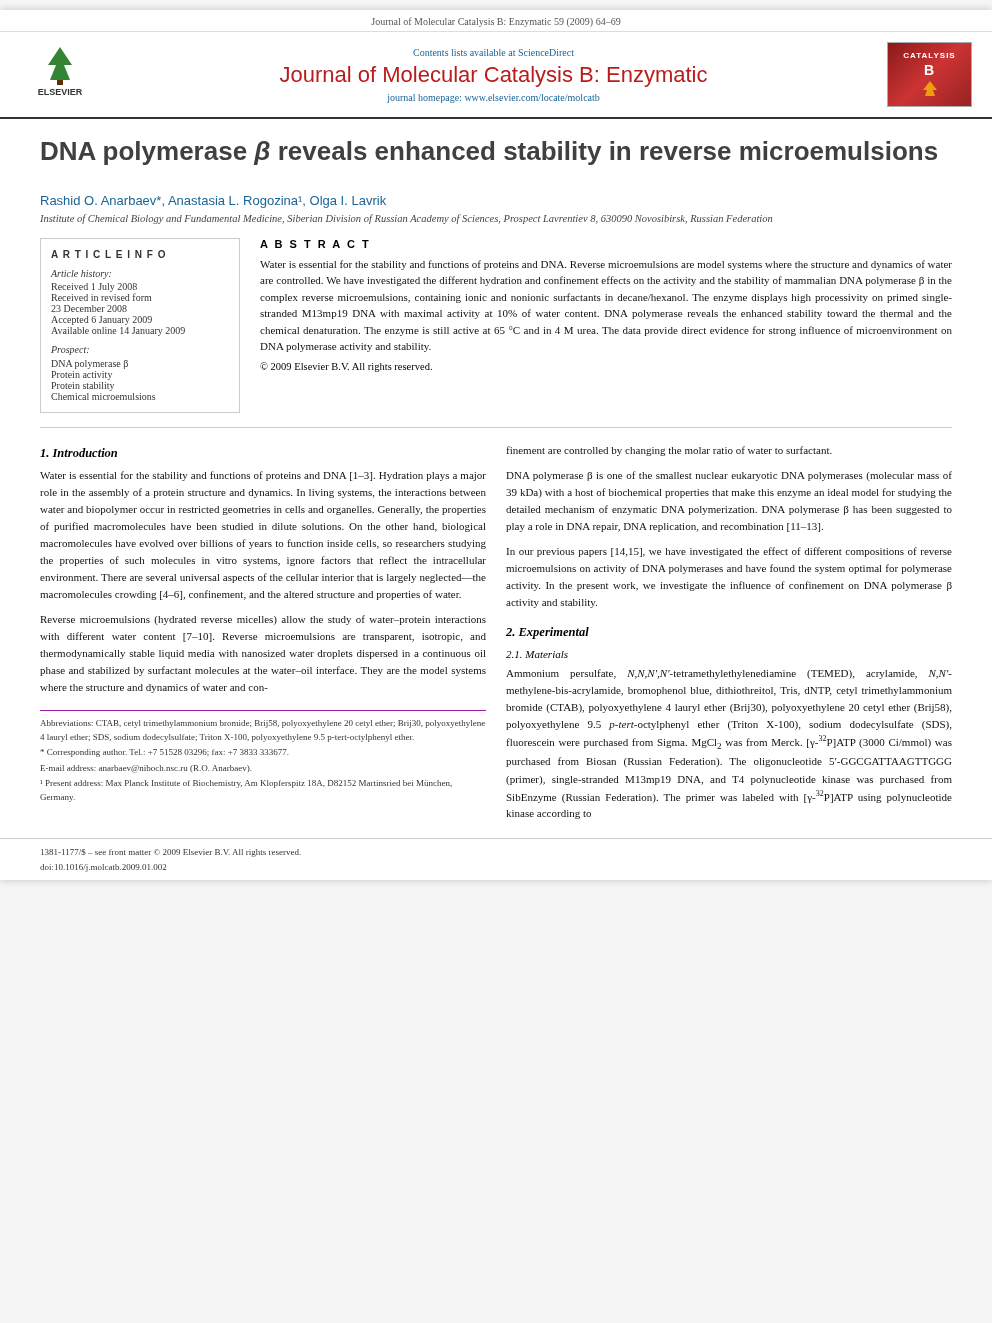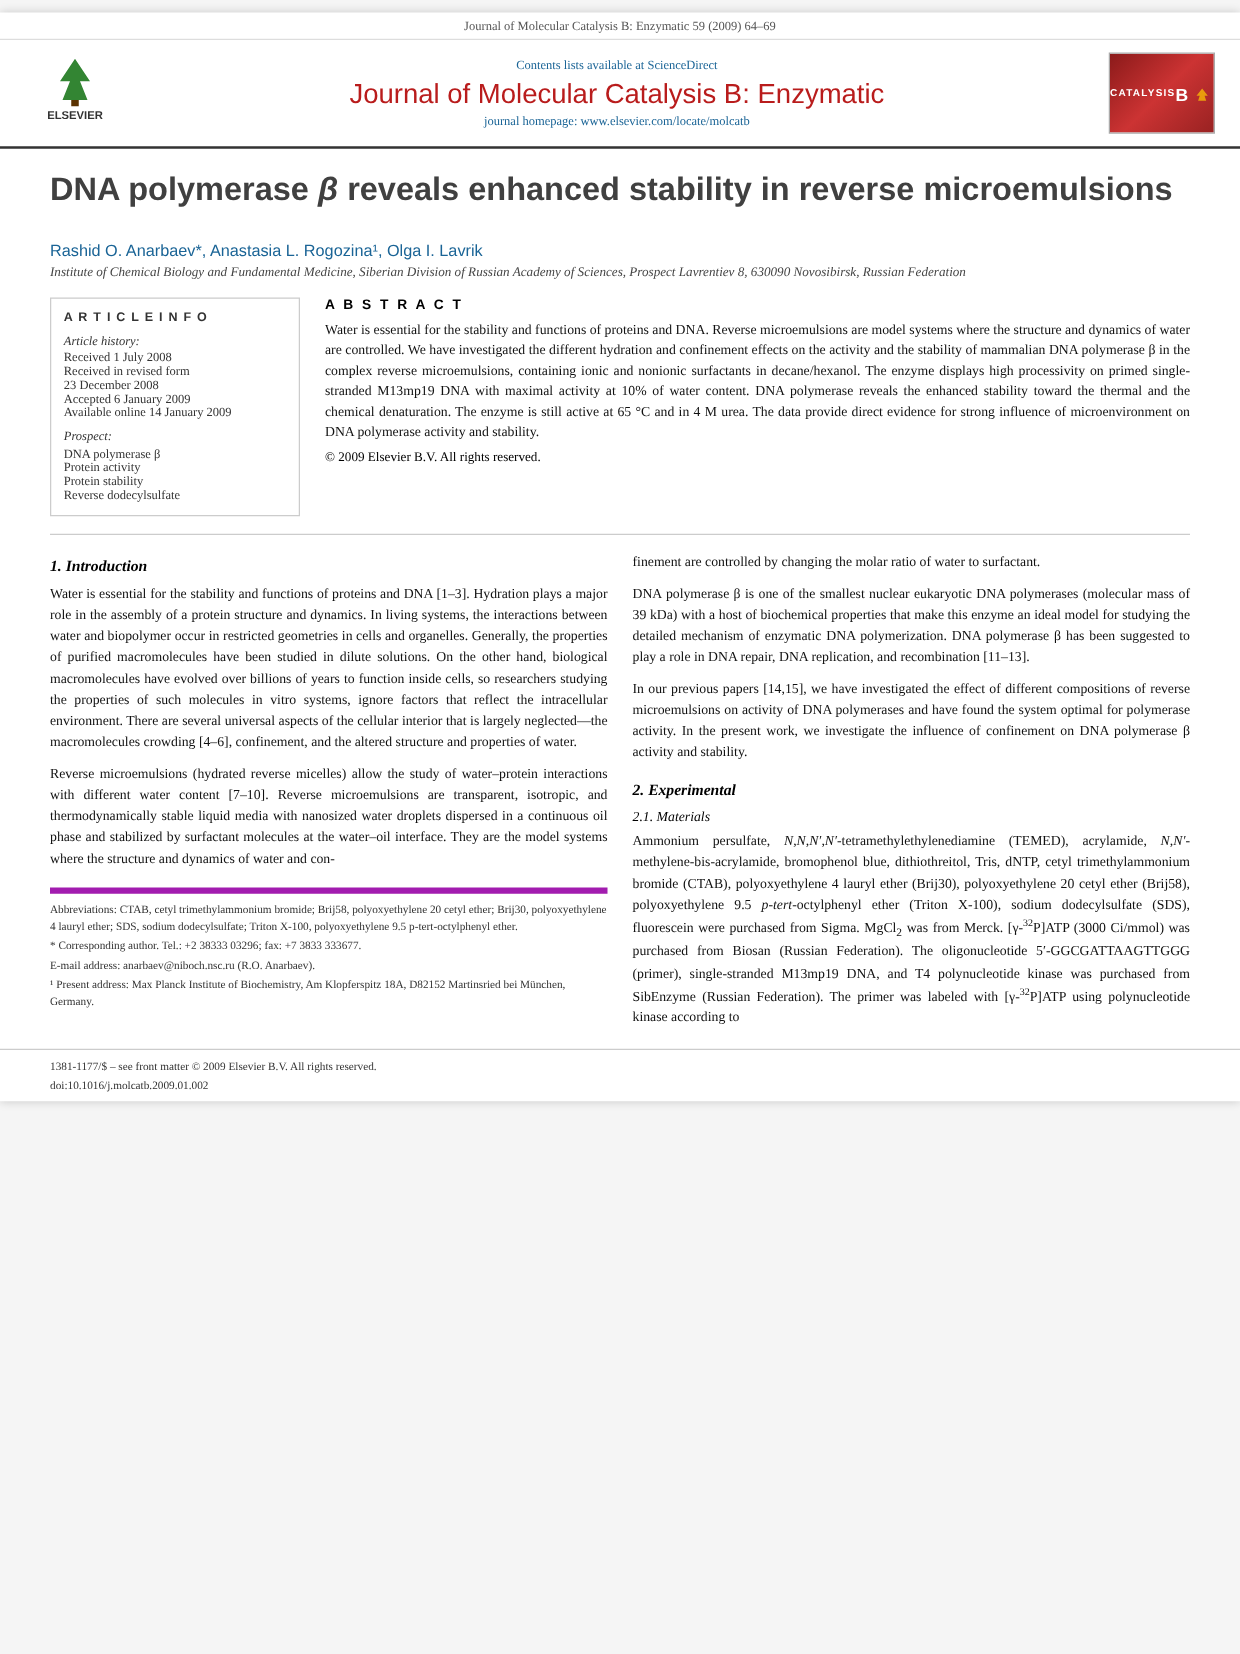--- a/index.html
+++ b/index.html
@@ -64,20 +64,21 @@
       width: 85px;
       flex-shrink: 0;
     }
     .catalysis-logo-box {
       width: 85px;
       height: 65px;
       background: linear-gradient(135deg, #8B1A1A 0%, #cc3333 50%, #992222 100%);
       display: flex;
       align-items: center;
       justify-content: center;
+      flex-direction: column;
       border: 1px solid #aaa;
     }
     .catalysis-logo-box span {
       color: #fff;
       font-size: 8px;
       font-weight: bold;
       text-align: center;
       letter-spacing: 1px;
       font-family: Arial, sans-serif;
     }
@@ -224,21 +225,21 @@
       font-size: 11px;
       line-height: 1.55;
       text-align: justify;
       color: #111;
     }
     .body-text sup {
       font-size: 8px;
     }
     
     .footnotes {
-      border-top: 5px solid #a21caf;
+      border-top: 1px solid #a21caf;
       margin-top: 14px;
       padding-top: 6px;
       font-size: 9px;
       color: #333;
       line-height: 1.5;
       font-family: Liberation Serif, serif;
     }
     .footnotes .fn-line {
       margin-bottom: 2px;
     }
@@ -322,21 +323,21 @@
             <span class="value">23 December 2008</span>
             <span class="value">Accepted 6 January 2009</span>
             <span class="value">Available online 14 January 2009</span>
           </div>
 
           <div class="keywords-group">
             <span class="label">Prospect:</span>
             <span class="kw">DNA polymerase β</span>
             <span class="kw">Protein activity</span>
             <span class="kw">Protein stability</span>
-            <span class="kw">Reverse dodecylsulfate</span>
+            <span class="kw">Chemical microemulsions</span>
           </div>
         </div>
       </div>
 
       <div class="right-col">
         <div class="abstract-box">
           <div class="abstract-title">A B S T R A C T</div>
           <div class="abstract-text">Water is essential for the stability and functions of proteins and DNA. Reverse microemulsions are model systems where the structure and dynamics of water are controlled. We have investigated the different hydration and confinement effects on the activity and the stability of mammalian DNA polymerase β in the complex reverse microemulsions, containing ionic and nonionic surfactants in decane/hexanol. The enzyme displays high processivity on primed single-stranded M13mp19 DNA with maximal activity at 10% of water content. DNA polymerase reveals the enhanced stability toward the thermal and the chemical denaturation. The enzyme is still active at 65 °C and in 4 M urea. The data provide direct evidence for strong influence of microenvironment on DNA polymerase activity and stability.</div>
           <div class="copyright">© 2009 Elsevier B.V. All rights reserved.</div>
         </div>
@@ -356,21 +357,21 @@
 
         <p class="body-text" style="margin-top: 8px;">
           Reverse microemulsions (hydrated reverse micelles) allow the study of water–protein interactions with different water content [7–10]. Reverse microemulsions are transparent, isotropic, and thermodynamically stable liquid media with nanosized water droplets dispersed in a continuous oil phase and stabilized by surfactant molecules at the water–oil interface. They are the model systems where the structure and dynamics of water and con-
         </p>
 
         <div class="footnotes">
           <div class="fn-line">
             <span>Abbreviations: CTAB, cetyl trimethylammonium bromide; Brij58, polyoxyethylene 20 cetyl ether; Brij30, polyoxyethylene 4 lauryl ether; SDS, sodium dodecylsulfate; Triton X-100, polyoxyethylene 9.5 p-tert-octylphenyl ether.</span>
           </div>
           <div class="fn-line">
-            <span>* Corresponding author. Tel.: +2 38333 03296; fax: +7 3833 333677.</span>
+            <span>* Corresponding author. Tel.: +7 51528 03296; fax: +7 3833 333677.</span>
           </div>
           <div class="fn-line">
             <span>E-mail address: anarbaev@niboch.nsc.ru (R.O. Anarbaev).</span>
           </div>
           <div class="fn-line">
             <span>¹ Present address: Max Planck Institute of Biochemistry, Am Klopferspitz 18A, D82152 Martinsried bei München, Germany.</span>
           </div>
         </div>
       </div>
 

